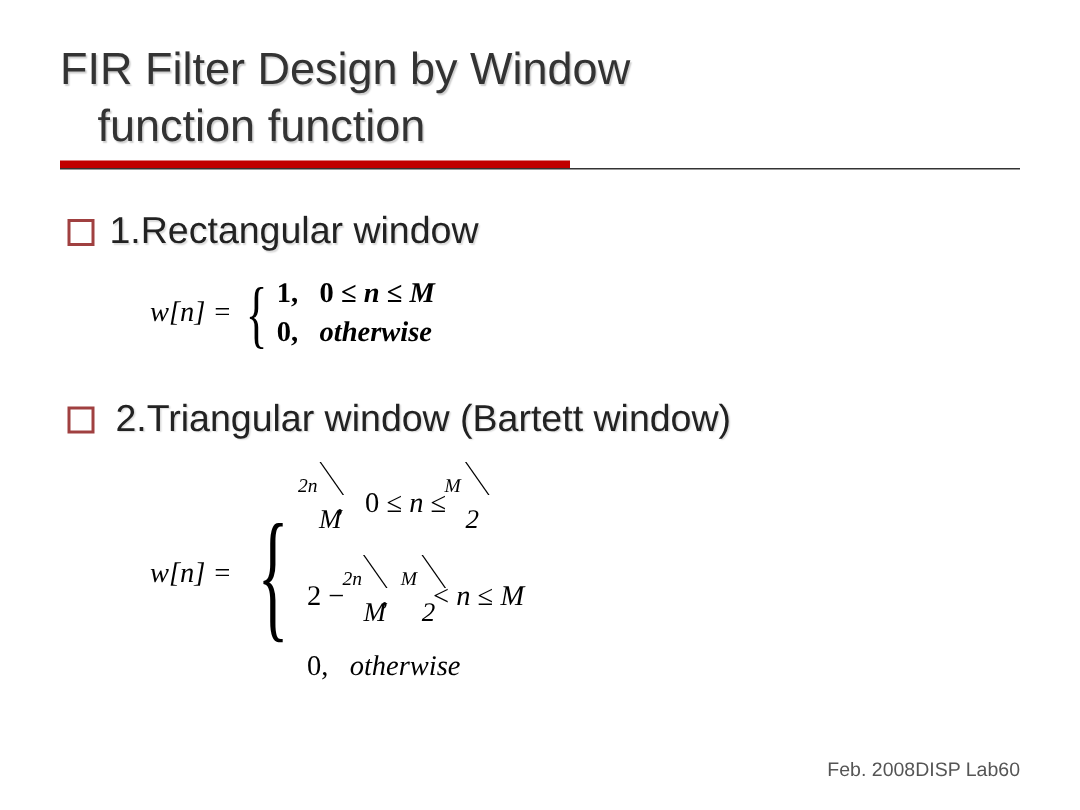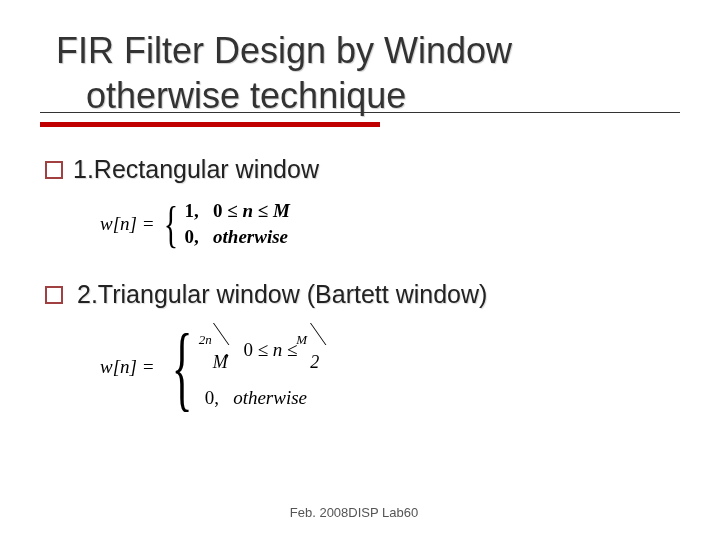--- a/index.html
+++ b/index.html
@@ -12,24 +12,24 @@
     position: relative;
     overflow: hidden;
   }
   .slide {
     padding: 28px 40px 0 40px;
     box-sizing: border-box;
     height: 100%;
     position: relative;
   }
   .title {
-    font-size: 36px;
+    font-size: 30px;
     color: #333;
     text-shadow: 1px 1px 1px rgba(0,0,0,0.2);
-    margin: 0 0 4px 16px;
+    margin: 0 0 4px 0;
     line-height: 1.25;
     font-weight: normal;
   }
   .title-underline-thick {
     height: 5px;
     background: #c00000;
     width: 340px;
     margin-top: 2px;
   }
   .title-underline-thin {
@@ -113,35 +113,35 @@
     left: 0; top: 0;
     width: 100%; height: 100%;
     border-left: 1px solid #000;
     transform: skewX(35deg);
     transform-origin: top left;
   }
   .footer {
     position: absolute;
     bottom: 20px;
     left: 40px;
-    right: 52px;
+    right: 40px;
     display: flex;
-    justify-content: center;
+    justify-content: flex-end;
     font-size: 13px;
     color: #555;
   }
 </style>
 </head>
 <body>
 
 <div class="slide">
 
   <h1 class="title">
     <span>FIR Filter Design by Window</span><br>
-    &nbsp;&nbsp;&nbsp;<span>otherwise technique</span>
+    &nbsp;&nbsp;&nbsp;<span>function function</span>
   </h1>
   <div class="title-underline-thick"></div>
   <div class="title-underline-thin"></div>
 
   <div class="bullet-row first">
     <span class="bullet-box"></span>
     <span class="bullet-text">1.Rectangular window</span>
   </div>
 
   <div class="equation eq1">
@@ -175,20 +175,31 @@
           <span class="frac">
             <span class="num">2<i>n</i></span><span class="slash"></span><br><span class="den"><i>M</i></span>
           </span>
           <span class="upright">,</span>&nbsp;&nbsp;
           <span class="upright">0 ≤ <i>n</i> ≤ </span>
           <span class="frac">
             <span class="num"><i>M</i></span><span class="slash"></span><br><span class="den">2</span>
           </span>
         </div>
         <div class="case-line3">
+          <span class="upright">2 −</span>
+          <span class="frac">
+            <span class="num">2<i>n</i></span><span class="slash"></span><br><span class="den"><i>M</i></span>
+          </span>
+          <span class="upright">,</span>&nbsp;&nbsp;
+          <span class="frac">
+            <span class="num"><i>M</i></span><span class="slash"></span><br><span class="den">2</span>
+          </span>
+          <span class="upright"> &lt; <i>n</i> ≤ <i>M</i></span>
+        </div>
+        <div class="case-line3">
           <span class="upright">0,</span>&nbsp;&nbsp;
           <span>otherwise</span>
         </div>
       </span>
     </div>
   </div>
 
   <div class="footer">
     <span>Feb. 2008</span>
     <span>DISP Lab</span>

